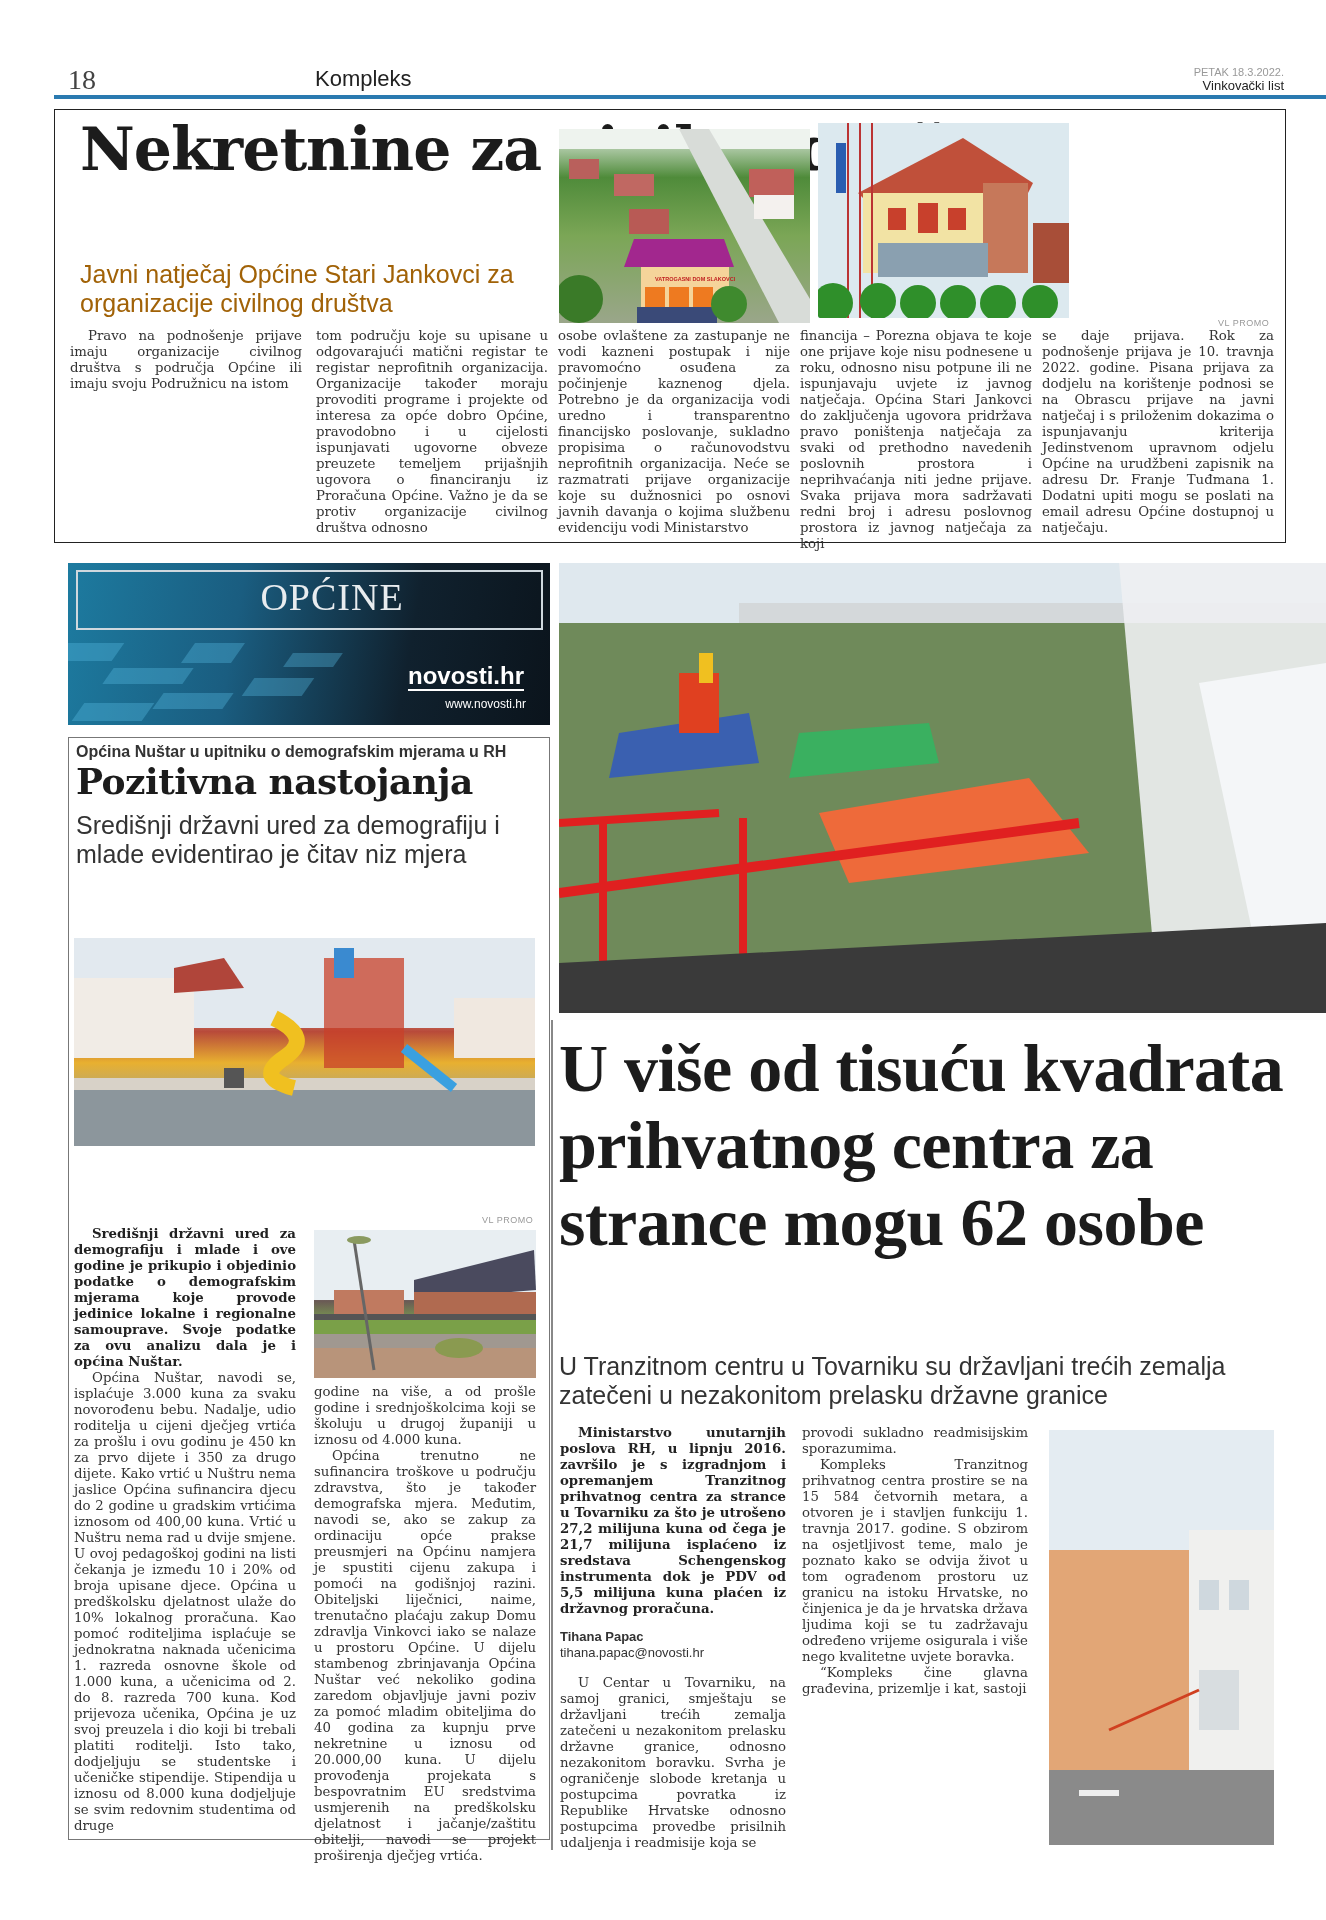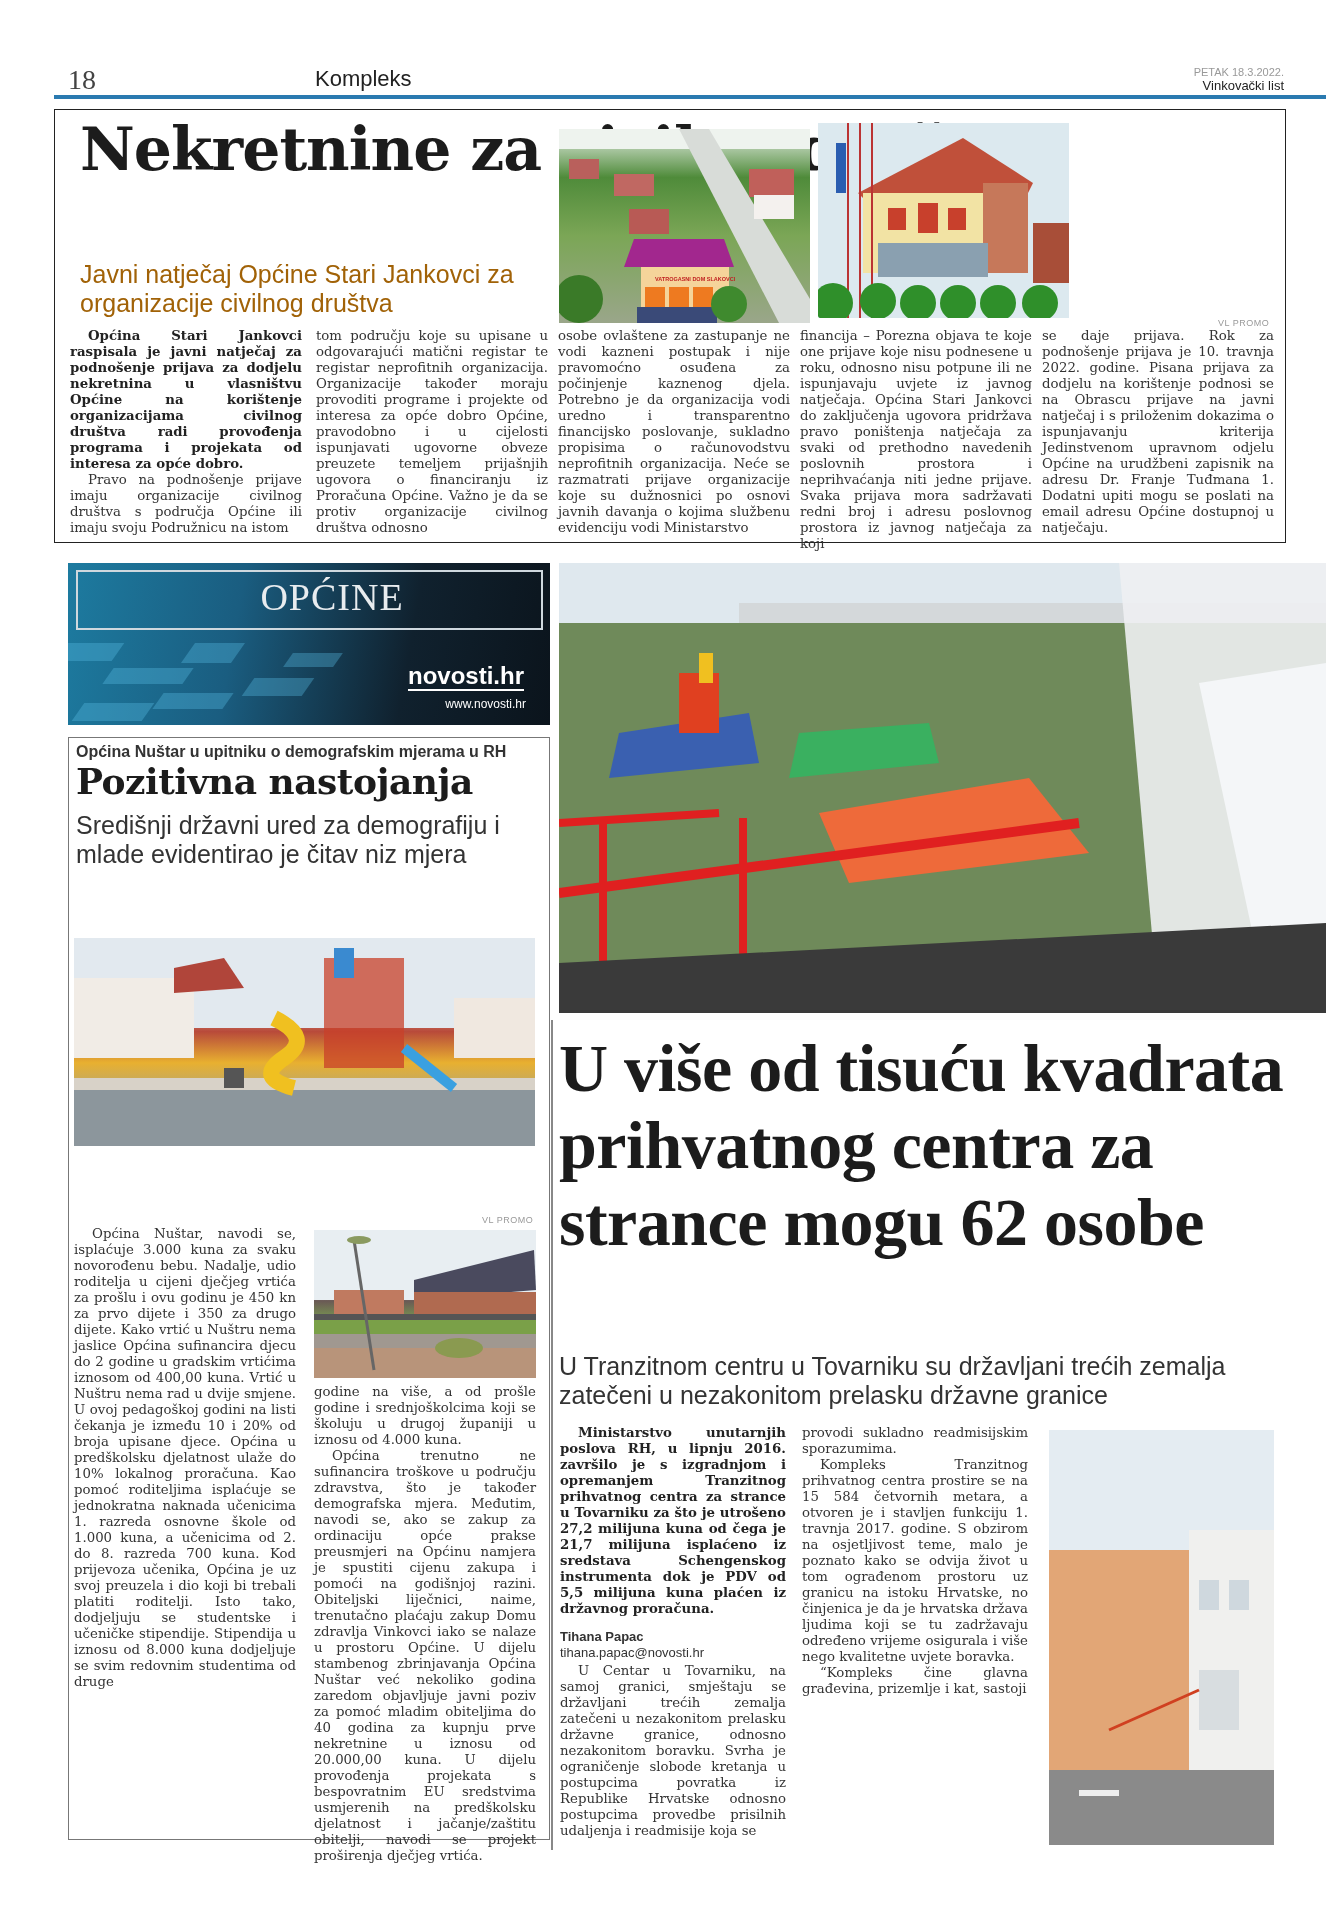--- a/index.html
+++ b/index.html
@@ -48,21 +48,21 @@
 #c6{left:74px;top:1226px;width:222px}
 #c7{left:314px;top:1384px;width:222px}
 
 #img5{left:559px;top:563px;width:767px;height:450px;background:linear-gradient(180deg,#dfe8ee 0%,#cfd6da 12%,#9aa0a2 22%,#6f8a5c 40%,#7c8f6a 60%,#5a6a50 80%,#3c3c3c 100%)}
 #h3a{left:559px;top:1030px;font-size:68px;line-height:77px;font-weight:bold;font-family:"Liberation Serif",serif;color:#1c1c1c;letter-spacing:-0.5px}
 #sub3{left:559px;top:1352px;font-size:25px;line-height:29px;font-family:"Liberation Sans",sans-serif;color:#333}
 #vr3{left:551px;top:1020px;width:2px;height:830px;background:#888}
 #c8{left:560px;top:1425px;width:226px}
 #c9{left:802px;top:1425px;width:226px}
 #author{font-family:"Liberation Sans",sans-serif;font-weight:bold;font-size:13px;margin-top:12px;text-indent:0!important}
-#email{font-family:"Liberation Sans",sans-serif;font-size:13px;text-indent:0!important;margin-bottom:2px}
+#email{font-family:"Liberation Sans",sans-serif;font-size:13px;text-indent:0!important;margin-bottom:14px}
 #img6{left:1049px;top:1430px;width:225px;height:415px;background:linear-gradient(180deg,#dfe6ec 0%,#e6eef2 30%,#d9a070 55%,#e0a874 75%,#8e8e8e 100%)}
 </style>
 </head>
 <body>
 
 <div class="abs" id="pnum">18</div>
 <div class="abs" id="section">Kompleks</div>
 <div class="abs" id="date">PETAK 18.3.2022.</div>
 <div class="abs" id="paper">Vinkovački list</div>
 <div class="abs" id="hrule"></div>
@@ -112,21 +112,20 @@
         <circle cx="100" cy="180" r="18"></circle>
         <circle cx="140" cy="180" r="18"></circle>
         <circle cx="180" cy="180" r="18"></circle>
         <circle cx="222" cy="180" r="18"></circle>
       </g>
   </svg>
 </div>
 <div class="abs promo" id="promo1">VL PROMO</div>
 
 <div class="col" id="c1">
-  <p class="lead">Općina Stari Jankovci raspisala je javni natječaj za podnošenje prijava za dodjelu nekretnina u vlasništvu Općine na korištenje organizacijama civilnog društva radi provođenja programa i projekata od interesa za opće dobro.</p>
   <p>Pravo na podnošenje prijave imaju organizacije civilnog društva s područja Općine ili imaju svoju Podružnicu na istom</p>
 </div>
 <div class="col" id="c2">
     <p class="noind">tom području koje su upisane u odgovarajući matični registar te registar neprofitnih organizacija. Organizacije također moraju provoditi programe i projekte od interesa za opće dobro Općine, pravodobno i u cijelosti ispunjavati ugovorne obveze preuzete temeljem prijašnjih ugovora o financiranju iz Proračuna Općine. Važno je da se protiv organizacije civilnog društva odnosno</p>
   </div>
 <div class="col" id="c3">
     <p class="noind">osobe ovlaštene za zastupanje ne vodi kazneni postupak i nije pravomoćno osuđena za počinjenje kaznenog djela. Potrebno je da organizacija vodi uredno i transparentno financijsko poslovanje, sukladno propisima o računovodstvu neprofitnih organizacija. Neće se razmatrati prijave organizacije koje su dužnosnici po osnovi javnih davanja o kojima službenu evidenciju vodi Ministarstvo</p>
   </div>
 <div class="col" id="c4">
     <p class="noind">financija – Porezna objava te koje one prijave koje nisu podnesene u roku, odnosno nisu potpune ili ne ispunjavaju uvjete iz javnog natječaja. Općina Stari Jankovci do zaključenja ugovora pridržava pravo poništenja natječaja za svaki od prethodno navedenih poslovnih prostora i neprihvaćanja niti jedne prijave. Svaka prijava mora sadržavati redni broj i adresu poslovnog prostora iz javnog natječaja za koji</p>
@@ -178,20 +177,21 @@
     <rect x="0" y="84" width="222" height="6" fill="#555"></rect>
     <rect x="0" y="90" width="222" height="14" fill="#7aa048"></rect>
     <rect x="0" y="104" width="222" height="14" fill="#a09890"></rect>
     <rect x="0" y="118" width="222" height="30" fill="#b8947a"></rect>
     <line x1="40" y1="10" x2="60" y2="140" stroke="#666" stroke-width="3"></line>
     <ellipse cx="45" cy="10" rx="12" ry="4" fill="#8a9a60"></ellipse>
     <ellipse cx="145" cy="118" rx="24" ry="10" fill="#8a9a50"></ellipse>
   </svg>
 </div>
 <div class="col" id="c6">
+  <p class="lead">Središnji državni ured za demografiju i mlade i ove godine je prikupio i objedinio podatke o demografskim mjerama koje provode jedinice lokalne i regionalne samouprave. Svoje podatke za ovu analizu dala je i općina Nuštar.</p>
   <p>Općina Nuštar, navodi se, isplaćuje 3.000 kuna za svaku novorođenu bebu. Nadalje, udio roditelja u cijeni dječjeg vrtića za prošlu i ovu godinu je 450 kn za prvo dijete i 350 za drugo dijete. Kako vrtić u Nuštru nema jaslice Općina sufinancira djecu do 2 godine u gradskim vrtićima iznosom od 400,00 kuna. Vrtić u Nuštru nema rad u dvije smjene. U ovoj pedagoškoj godini na listi čekanja je između 10 i 20% od broja upisane djece. Općina u predškolsku djelatnost ulaže do 10% lokalnog proračuna. Kao pomoć roditeljima isplaćuje se jednokratna naknada učenicima 1. razreda osnovne škole od 1.000 kuna, a učenicima od 2. do 8. razreda 700 kuna. Kod prijevoza učenika, Općina je uz svoj preuzela i dio koji bi trebali platiti roditelji. Isto tako, dodjeljuju se studentske i učeničke stipendije. Stipendija u iznosu od 8.000 kuna dodjeljuje se svim redovnim studentima od druge</p>
 </div>
 <div class="col" id="c7">
   <p class="noind">godine na više, a od prošle godine i srednjoškolcima koji se školuju u drugoj županiji u iznosu od 4.000 kuna.</p>
   <p>Općina trenutno ne sufinancira troškove u području zdravstva, što je također demografska mjera. Međutim, navodi se, ako se zakup za ordinaciju opće prakse preusmjeri na Općinu namjera je spustiti cijenu zakupa i pomoći na godišnjoj razini. Obiteljski liječnici, naime, trenutačno plaćaju zakup Domu zdravlja Vinkovci iako se nalaze u prostoru Općine. U dijelu stambenog zbrinjavanja Općina Nuštar već nekoliko godina zaredom objavljuje javni poziv za pomoć mladim obiteljima do 40 godina za kupnju prve nekretnine u iznosu od 20.000,00 kuna. U dijelu provođenja projekata s bespovratnim EU sredstvima usmjerenih na predškolsku djelatnost i jačanje/zaštitu obitelji, navodi se projekt proširenja dječjeg vrtića.</p>
 </div>
 
 <div class="img" id="img5">
   <svg width="767" height="450" viewBox="0 0 767 450">
     <rect width="767" height="60" fill="#dfe8ee"></rect>

